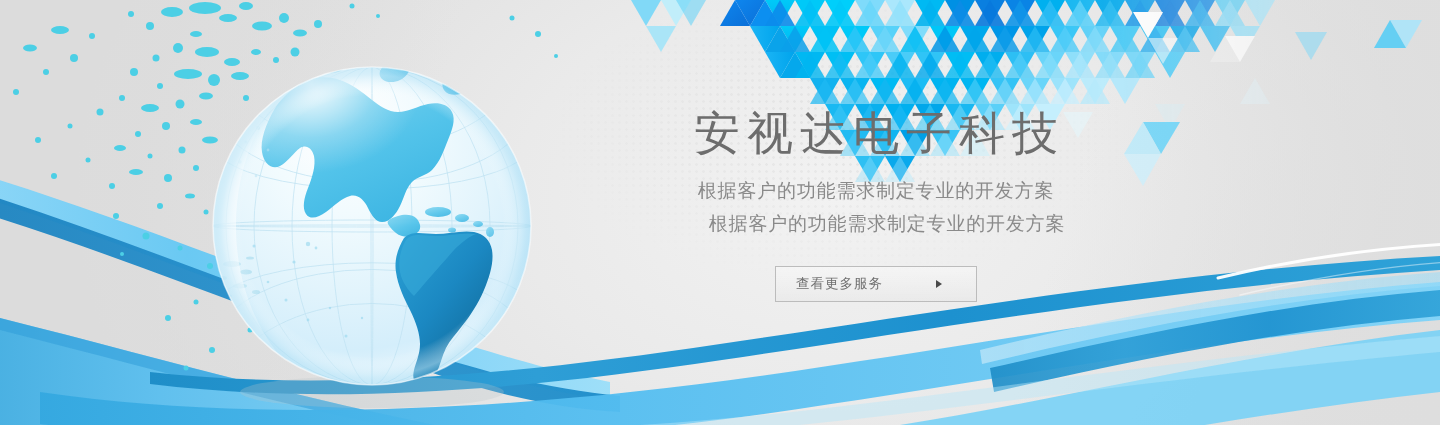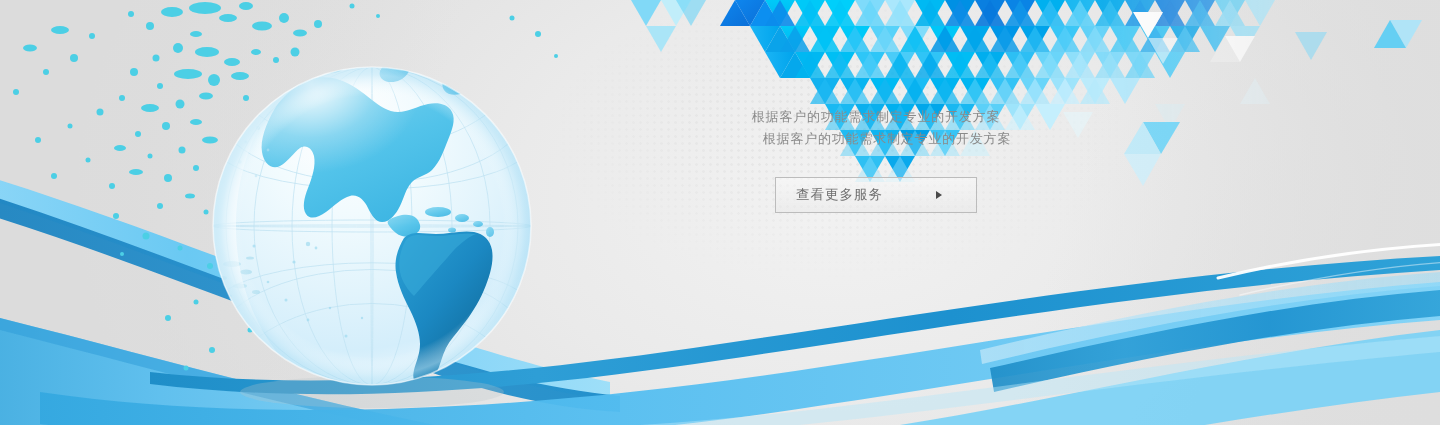--- a/index.html
+++ b/index.html
@@ -45,21 +45,21 @@
     font-size:46px;
     letter-spacing:7px;
     color:#6d6d6d;
     font-weight:300;
     line-height:1.18;
     margin:0 0 14px 0;
     text-indent:7px;
     white-space:nowrap;
   }
   .sub{
-    font-size:13px;
+    font-size:19px;
     color:#8a8a8a;
     letter-spacing:.8px;
     line-height:1.72;
     margin:0;
     white-space:nowrap;
   }
   .sub.l2{padding-left:22px;}
 
   .btn-wrap{margin-top:26px;display:flex;justify-content:center;}
   .cta{
@@ -583,20 +583,21 @@
 
       <path d="M 213,226 C 213,150 252,92 310,66 C 262,104 236,162 236,226
                C 236,290 262,348 310,386 C 252,360 213,302 213,226 Z" fill="#ffffff" opacity=".55"></path>
     </g>
 
     <circle cx="372" cy="226" r="159" fill="url(#gRim)"></circle>
     <circle cx="372" cy="226" r="159" fill="none" stroke="#ffffff" stroke-width="1.6" opacity=".55"></circle>
   </svg>
 
   <div class="copy">
+    <h1 class="title">安视达电子科技</h1>
     <p class="sub l1">根据客户的功能需求制定专业的开发方案</p>
     <p class="sub l2">根据客户的功能需求制定专业的开发方案</p>
 
     <div class="btn-wrap">
       <button class="cta">
         <span class="cta-label">查看更多服务</span>
         <span class="cta-arrow"></span>
       </button>
     </div>
   </div>

